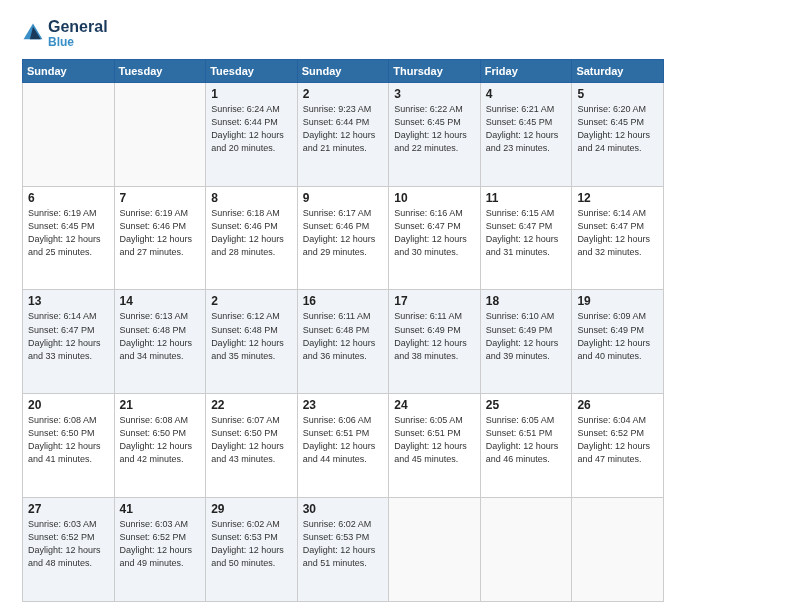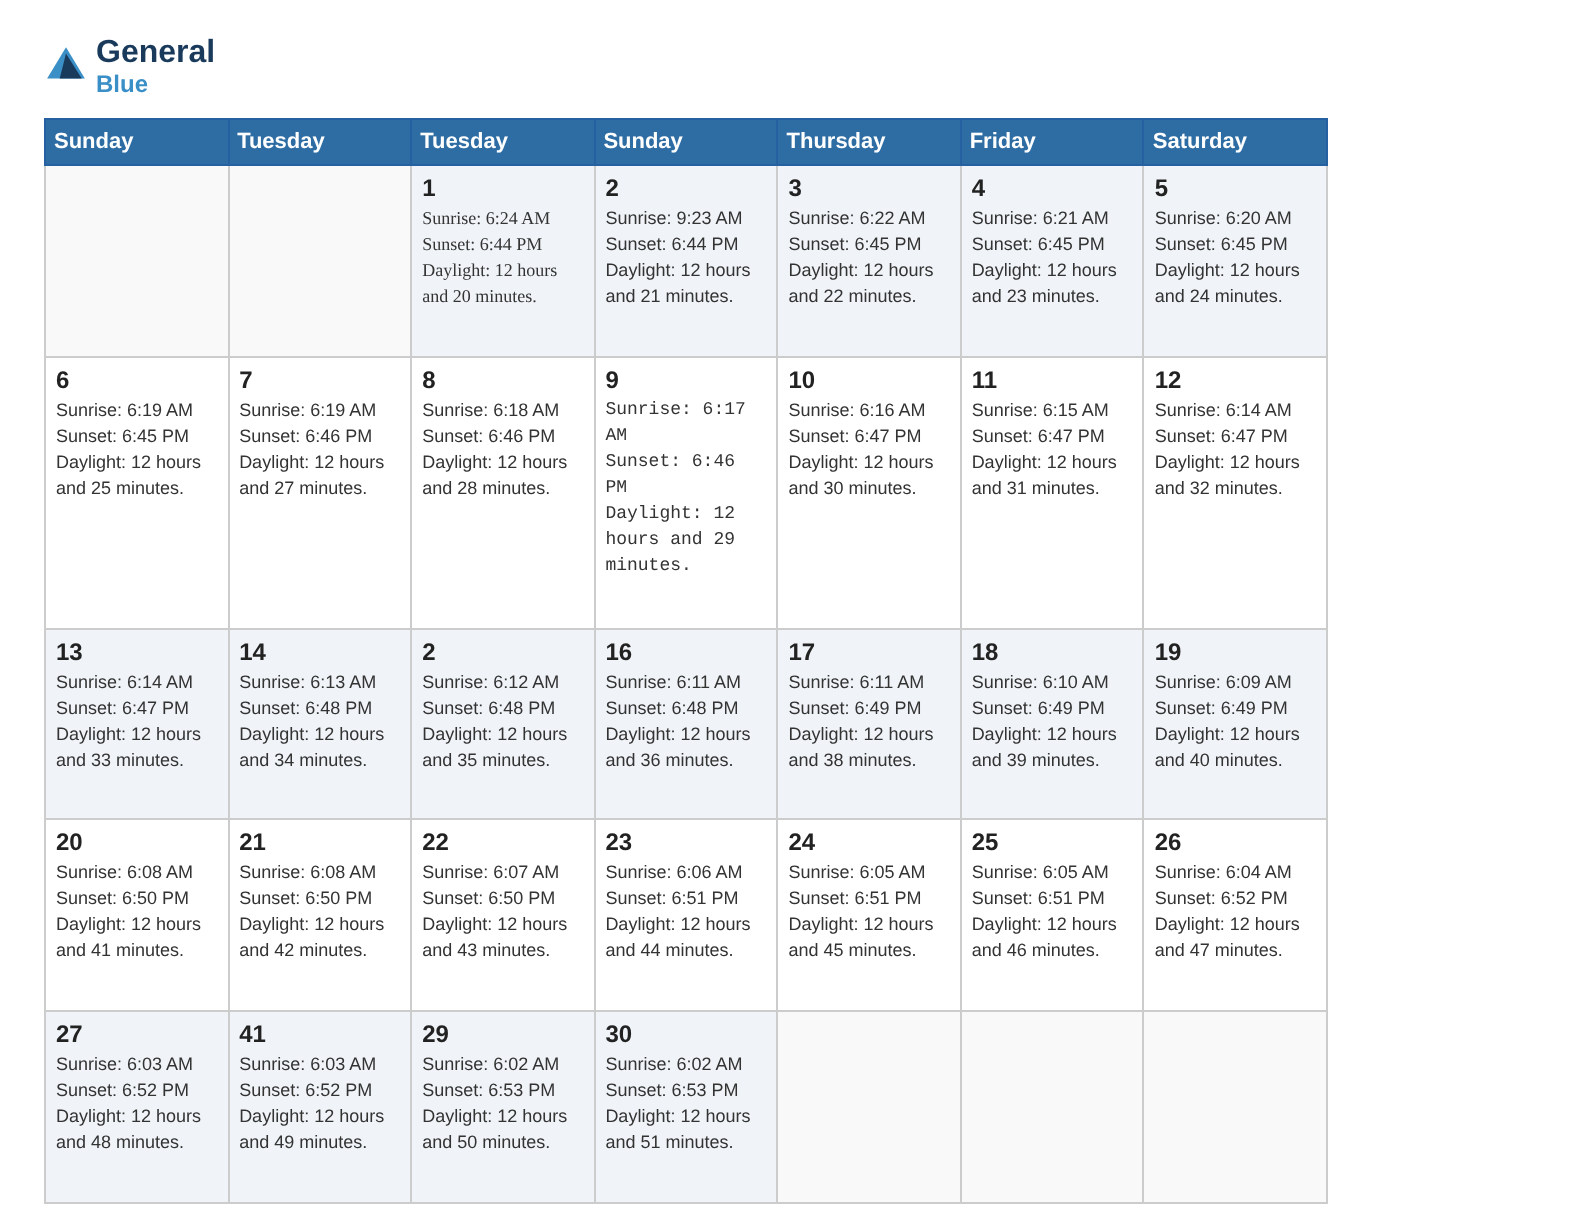--- a/index.html
+++ b/index.html
@@ -121,21 +121,21 @@
           <th>Friday</th>
           <th>Saturday</th>
         </tr>
     </thead>
     <tbody id="calendar-body">
     <tr class="row-shaded">
           <td class="empty"></td>
           <td class="empty"></td>
           <td>
             <span class="day-num">1</span>
-            <div class="day-detail" style="white-space: pre-line; font-family: Liberation Serif, serif;">Sunrise: 6:24 AM
+            <div class="day-detail" style="white-space: pre-line;">Sunrise: 6:24 AM
 Sunset: 6:44 PM
 Daylight: 12 hours and 20 minutes.</div>
           </td>
           <td>
             <span class="day-num">2</span>
             <div class="day-detail" style="white-space: pre-line;">Sunrise: 9:23 AM
 Sunset: 6:44 PM
 Daylight: 12 hours and 21 minutes.</div>
           </td>
           <td>
@@ -171,21 +171,21 @@
 Daylight: 12 hours and 27 minutes.</div>
           </td>
           <td>
             <span class="day-num">8</span>
             <div class="day-detail" style="white-space: pre-line;">Sunrise: 6:18 AM
 Sunset: 6:46 PM
 Daylight: 12 hours and 28 minutes.</div>
           </td>
           <td>
             <span class="day-num">9</span>
-            <div class="day-detail" style="white-space: pre-line; font-family: Liberation Mono, monospace;">Sunrise: 6:17 AM
+            <div class="day-detail" style="white-space: pre-line;">Sunrise: 6:17 AM
 Sunset: 6:46 PM
 Daylight: 12 hours and 29 minutes.</div>
           </td>
           <td>
             <span class="day-num">10</span>
             <div class="day-detail" style="white-space: pre-line;">Sunrise: 6:16 AM
 Sunset: 6:47 PM
 Daylight: 12 hours and 30 minutes.</div>
           </td>
           <td>

